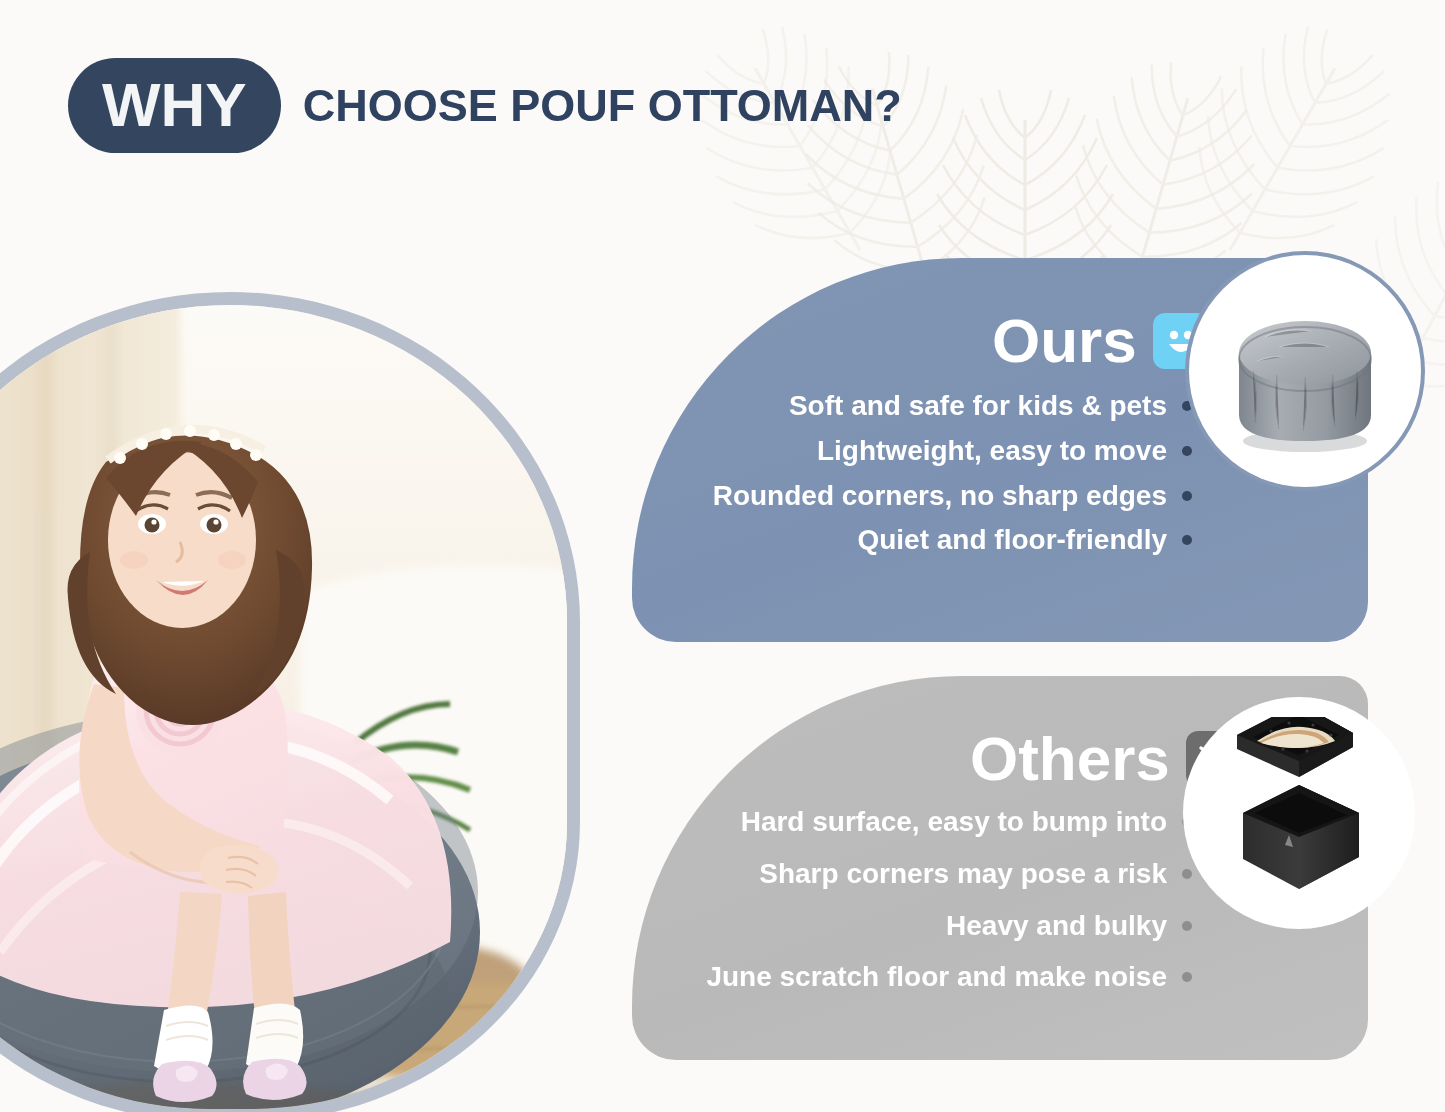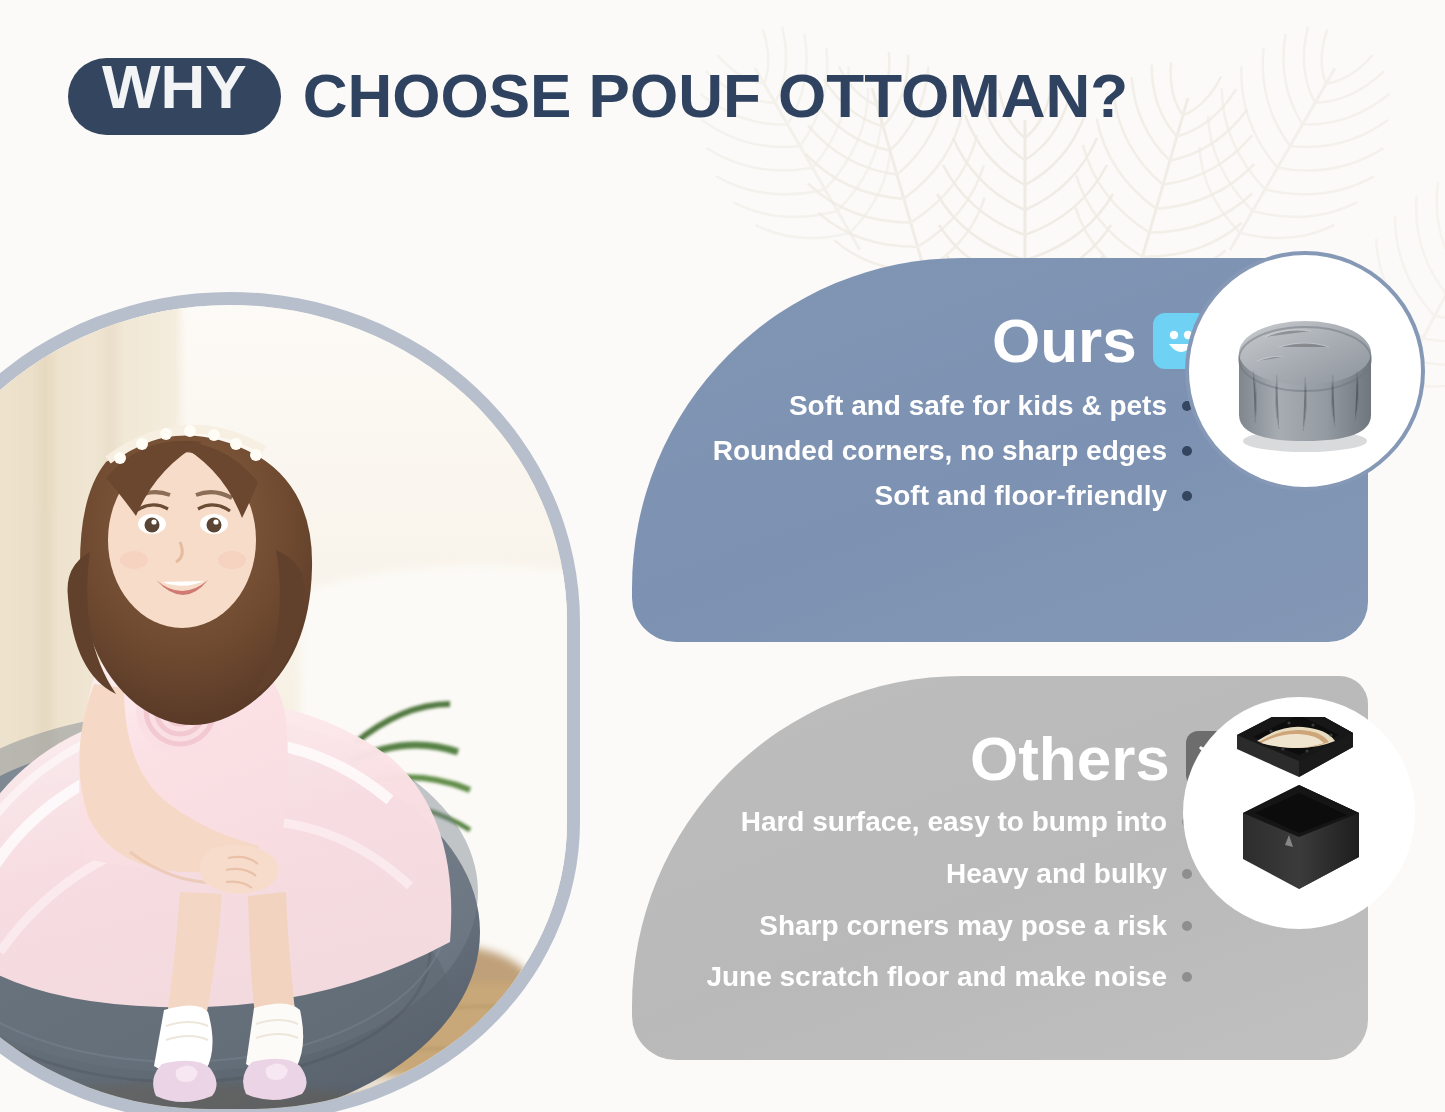--- a/index.html
+++ b/index.html
@@ -16,27 +16,27 @@
 
   
   #header {
     position:absolute; left:68px; top:58px; z-index:5;
     display:flex; align-items:center; gap:22px;
   }
   #why-badge {
     background:#34465f;
     color:#f2f4f6;
     border-radius:48px;
-    padding:0 34px 18px 34px;
+    padding:18px 34px 18px 34px;
     font-size:62px; font-weight:bold;
     letter-spacing:0px; line-height:0.95;
   }
   #title-rest {
     color:#2f4260;
-    font-size:62px; font-weight:bold;
+    font-size:45px; font-weight:bold;
     line-height:1; white-space:nowrap;
   }
 
   
   #hero-wrap {
     position:absolute; left:-120px; top:292px; width:700px; height:830px; z-index:3;
   }
   #hero-ring {
     position:absolute; inset:0;
     border-radius:350px 350px 330px 330px / 330px 330px 300px 300px;
@@ -327,25 +327,29 @@
         <path d="M10 25 q12 16 24 0 Z" fill="#ffffff"></path>
       </svg>
     </span>
   </div>
   <ul class="bullet-list" id="ours-list">
     <li class="bullet-row">
       <span class="bullet-text">Soft and safe for kids &amp; pets</span>
       <span class="bullet-dot"></span>
     </li>
     <li class="bullet-row">
+      <span class="bullet-text">Lightweight, easy to move</span>
+      <span class="bullet-dot"></span>
+    </li>
+    <li class="bullet-row">
       <span class="bullet-text">Rounded corners, no sharp edges</span>
       <span class="bullet-dot"></span>
     </li>
     <li class="bullet-row">
-      <span class="bullet-text">Soft and floor-friendly</span>
+      <span class="bullet-text">Quiet and floor-friendly</span>
       <span class="bullet-dot"></span>
     </li>
   </ul>
 </div>
 
 <div class="prod-circle" id="prod-ours">
   <svg class="prod-svg" viewBox="0 0 192 192">
     <defs>
       <linearGradient id="pfTop" x1="0" y1="0" x2="1" y2="1">
         <stop offset="0%" stop-color="#c9ccd0"></stop>
@@ -393,25 +397,25 @@
         <path d="M10 31 q12 -13 24 0 q-12 5 -24 0" fill="#ffffff"></path>
       </svg>
     </span>
   </div>
   <ul class="bullet-list" id="others-list">
     <li class="bullet-row">
       <span class="bullet-text">Hard surface, easy to bump into</span>
       <span class="bullet-dot"></span>
     </li>
     <li class="bullet-row">
+      <span class="bullet-text">Sharp corners may pose a risk</span>
+      <span class="bullet-dot"></span>
+    </li>
+    <li class="bullet-row">
       <span class="bullet-text">Heavy and bulky</span>
-      <span class="bullet-dot"></span>
-    </li>
-    <li class="bullet-row">
-      <span class="bullet-text">Sharp corners may pose a risk</span>
       <span class="bullet-dot"></span>
     </li>
     <li class="bullet-row">
       <span class="bullet-text">June scratch floor and make noise</span>
       <span class="bullet-dot"></span>
     </li>
   </ul>
 </div>
 
 <div class="prod-circle" id="prod-others">

